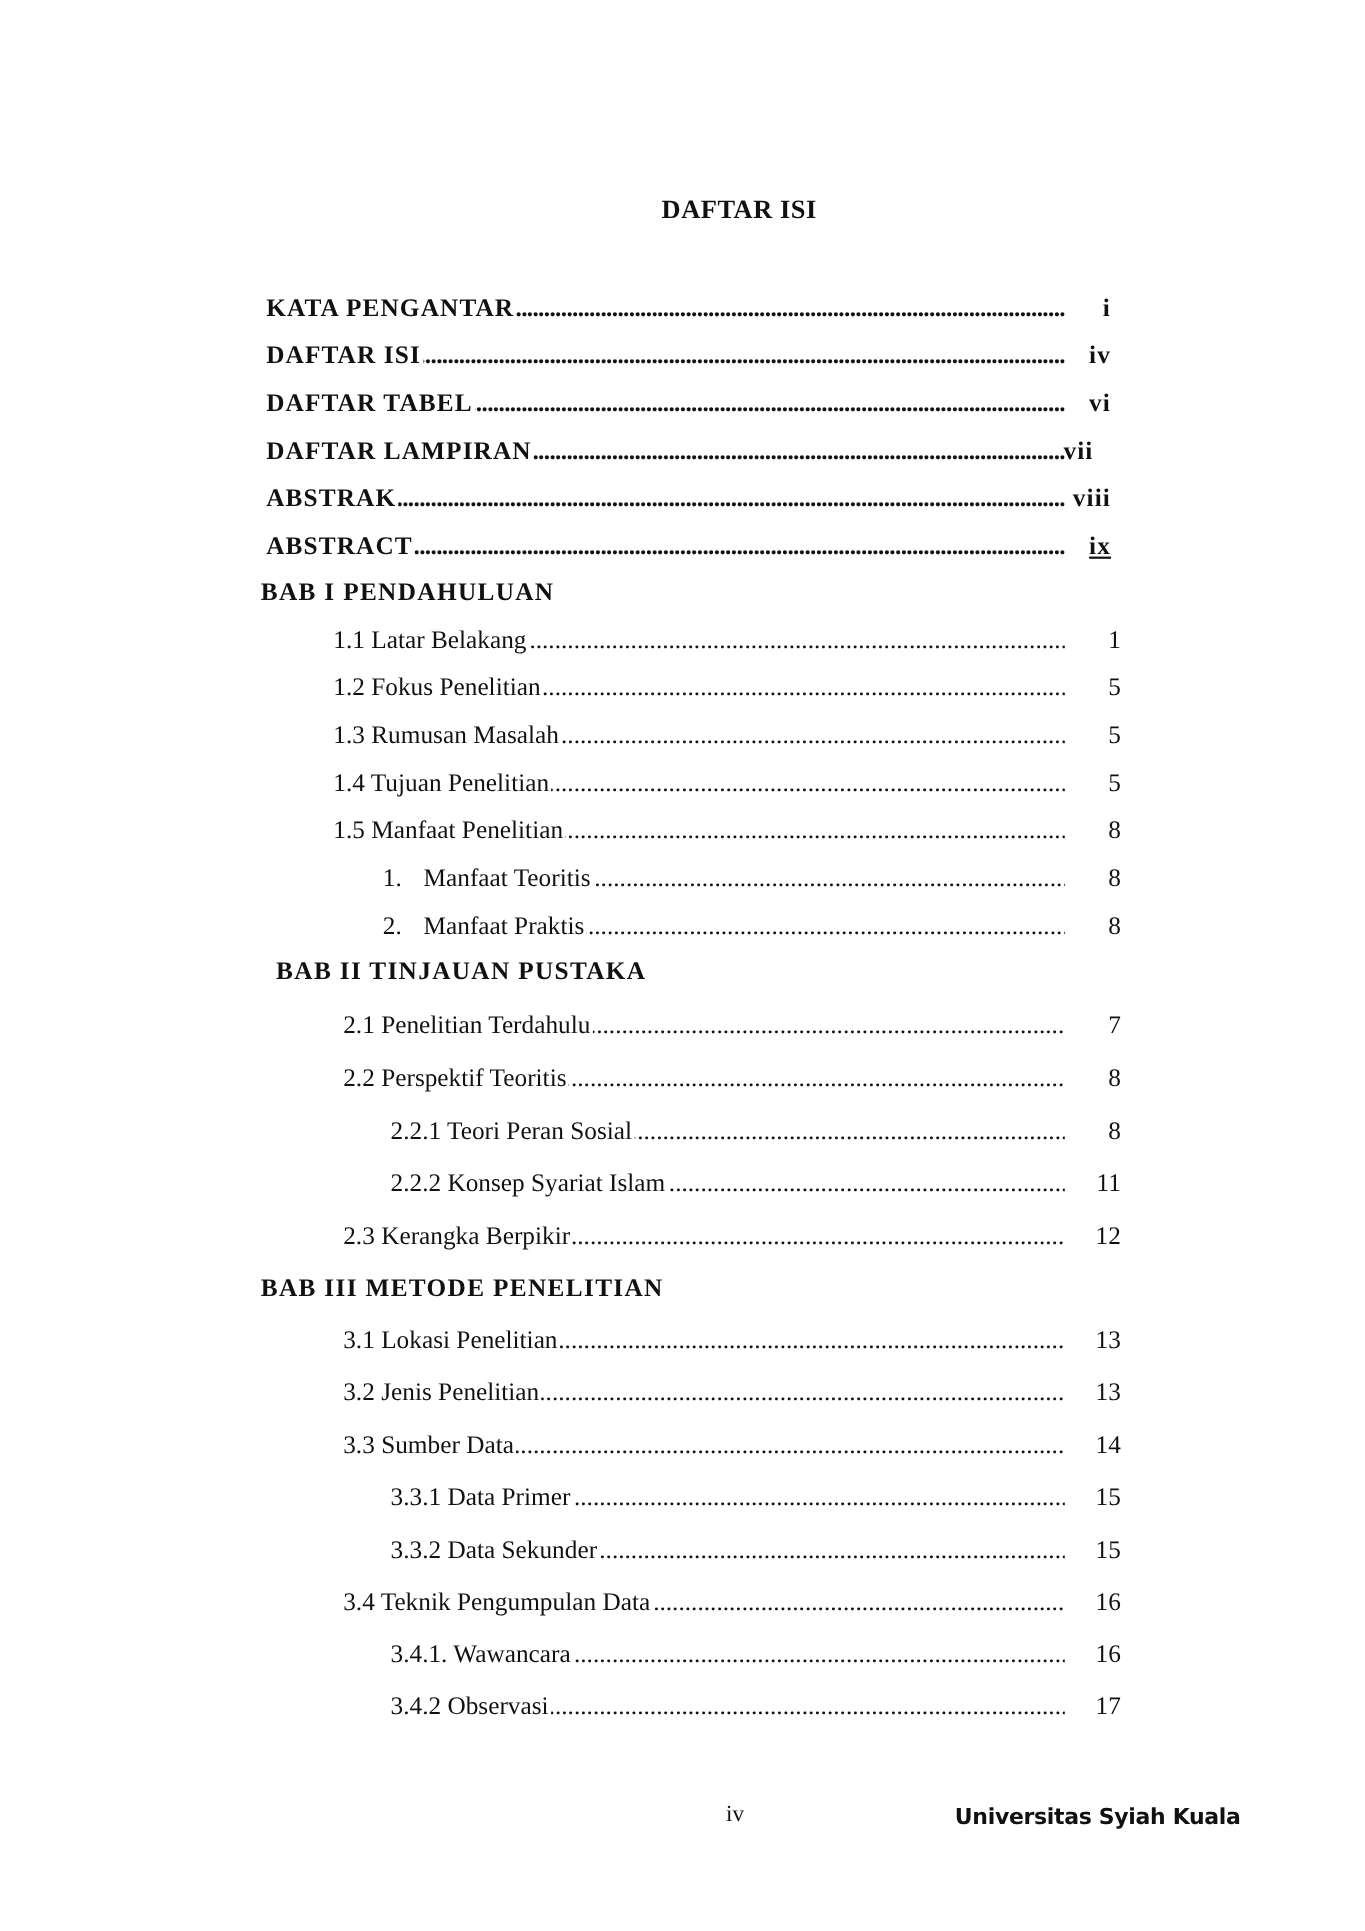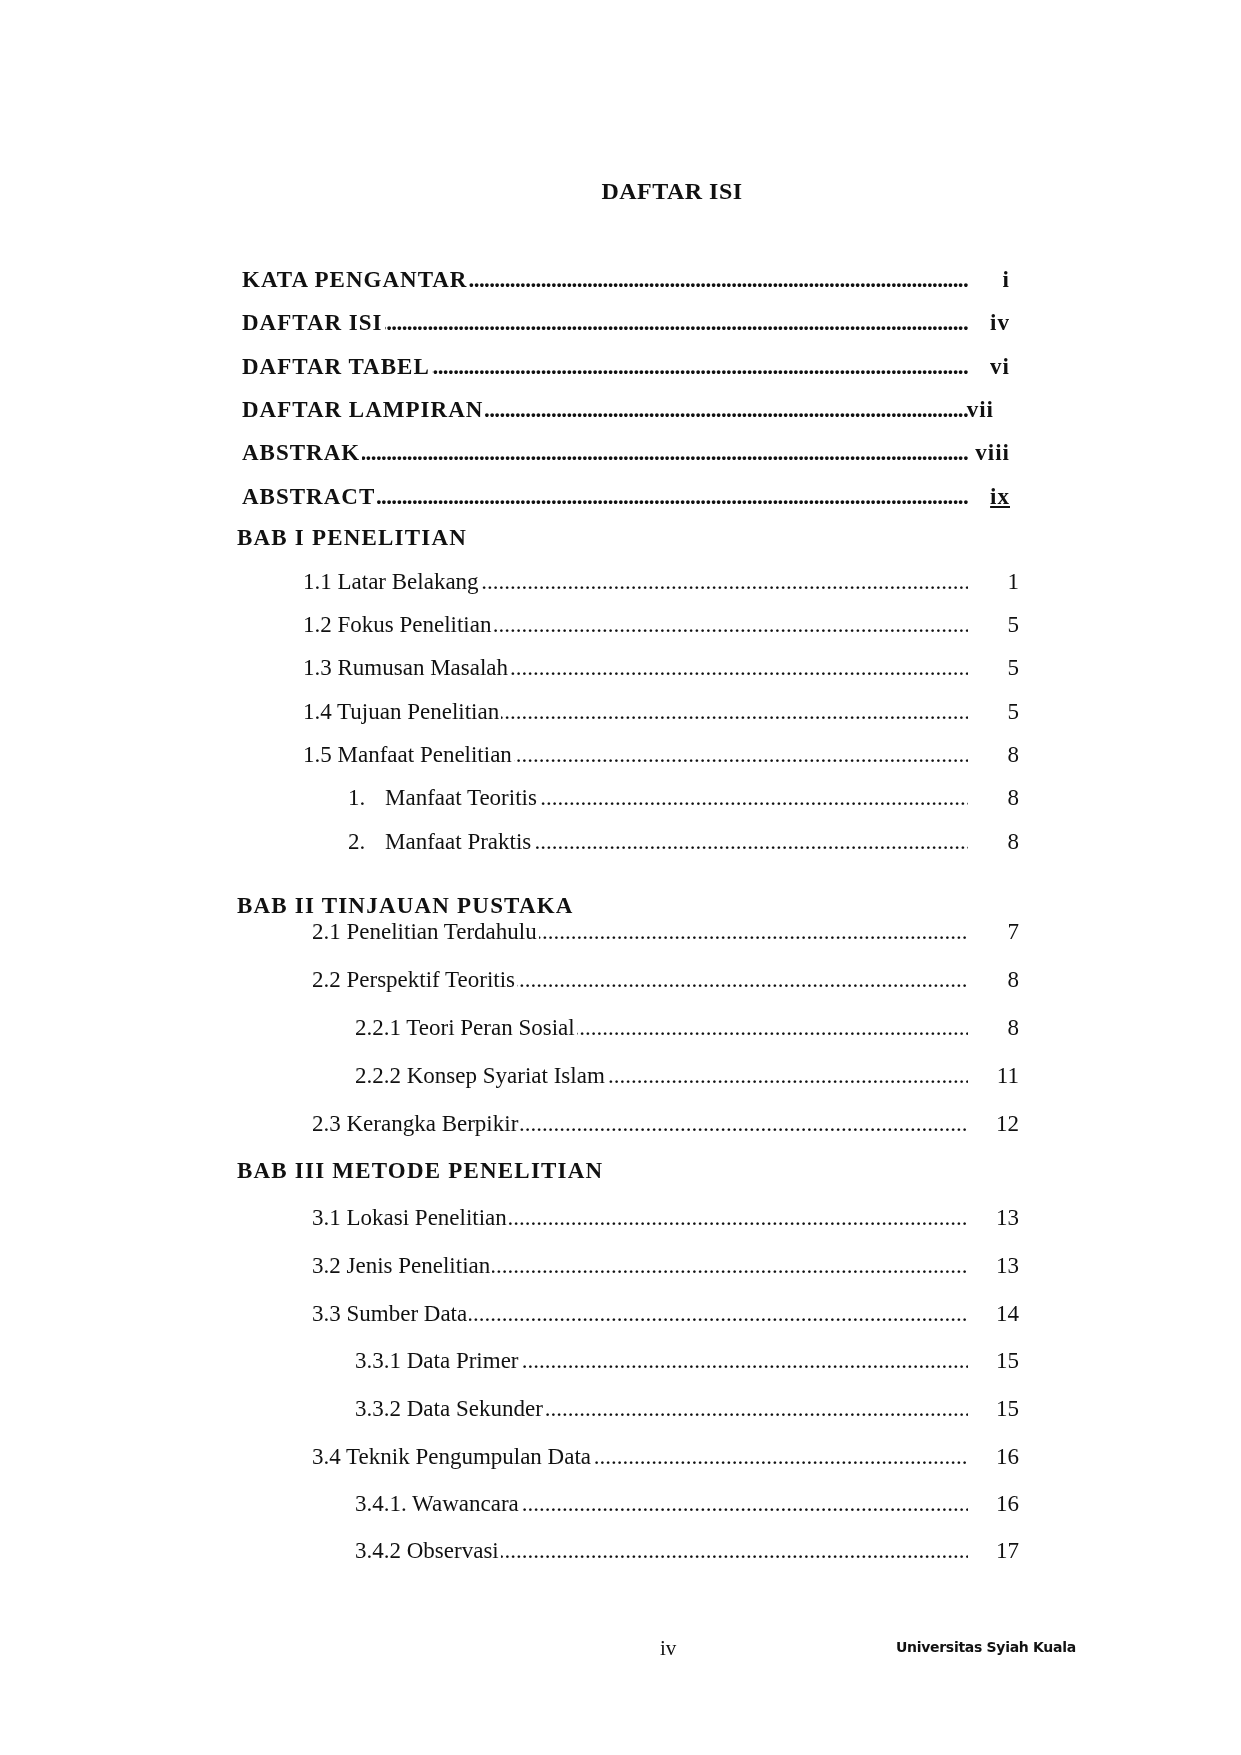--- a/index.html
+++ b/index.html
@@ -21,22 +21,22 @@
   }
   .row .num { position: absolute; top: 0; }
   .row.front { font-weight: bold; letter-spacing: 1px; }
   .row.front .dots { letter-spacing: -0.6px; }
   .row.chapter { font-weight: bold; letter-spacing: 1.2px; }
   .row .marker { position: absolute; top: 0; }
   .footer-num {
     position: absolute; left: 660px; top: 1636px; font-family: "Liberation Serif", serif; font-size: 21px;
   }
   .footer-univ {
-    position: absolute; left: 896px; top: 1639px; font-family: "DejaVu Sans", sans-serif; font-weight: bold;
-    font-size: 14px; letter-spacing: -0.3px;
+    position: absolute; left: 868px; top: 1639px; font-family: "DejaVu Sans", sans-serif; font-weight: bold;
+    font-size: 20px; letter-spacing: -0.3px;
   }
 </style>
 </head>
 <body>
 
 <div class="page">
   <div class="title">DAFTAR ISI</div>
   <div id="toc">
       <div class="row front" style="left: 242px; top: 266px; width: 788px;">
         <span class="dots" style="width: 726px; right: auto;">........................................................................................................................................................................................................</span>
@@ -62,21 +62,21 @@
         <span class="dots" style="width: 726px; right: auto;">........................................................................................................................................................................................................</span>
         <span class="lbl">ABSTRAK</span>
         <span class="num" style="right: 20px; margin-left: 32px;">viii</span>
       </div>
       <div class="row front" style="left: 242px; top: 483px; width: 788px;">
         <span class="dots" style="width: 726px; right: auto;">........................................................................................................................................................................................................</span>
         <span class="lbl">ABSTRACT</span>
         <span class="num" style="right: 20px; text-decoration: underline;">ix</span>
       </div>
       <div class="row chapter" style="left: 237px; top: 524px; width: 793px;">
-        <span class="lbl">BAB I PENELITIAN</span>
+        <span class="lbl">BAB I PENDAHULUAN</span>
       </div>
       <div class="row normal" style="left: 303px; top: 568px; width: 727px;">
         <span class="dots" style="width: 665px; right: auto;">........................................................................................................................................................................................................</span>
         <span class="lbl">1.1 Latar Belakang</span>
         <span class="num" style="right: 11px;">1</span>
       </div>
       <div class="row normal" style="left: 303px; top: 611px; width: 727px;">
         <span class="dots" style="width: 665px; right: auto;">........................................................................................................................................................................................................</span>
         <span class="lbl">1.2 Fokus Penelitian</span>
         <span class="num" style="right: 11px;">5</span>
@@ -101,21 +101,21 @@
         <span class="marker" style="left: -37px;">1.</span>
         <span class="lbl">Manfaat Teoritis</span>
         <span class="num" style="right: 11px;">8</span>
       </div>
       <div class="row normal" style="left: 385px; top: 828px; width: 645px;">
         <span class="dots" style="width: 583px; right: auto;">........................................................................................................................................................................................................</span>
         <span class="marker" style="left: -37px;">2.</span>
         <span class="lbl">Manfaat Praktis</span>
         <span class="num" style="right: 11px;">8</span>
       </div>
-      <div class="row chapter" style="left: 237px; top: 869px; width: 793px; margin-top: 23px;">
+      <div class="row chapter" style="left: 251px; top: 869px; width: 793px;">
         <span class="lbl">BAB II TINJAUAN PUSTAKA</span>
       </div>
       <div class="row normal" style="left: 312px; top: 918px; width: 718px;">
         <span class="dots" style="width: 656px; right: auto;">........................................................................................................................................................................................................</span>
         <span class="lbl">2.1 Penelitian Terdahulu</span>
         <span class="num" style="right: 11px;">7</span>
       </div>
       <div class="row normal" style="left: 312px; top: 966px; width: 718px;">
         <span class="dots" style="width: 656px; right: auto;">........................................................................................................................................................................................................</span>
         <span class="lbl">2.2 Perspektif Teoritis</span>

